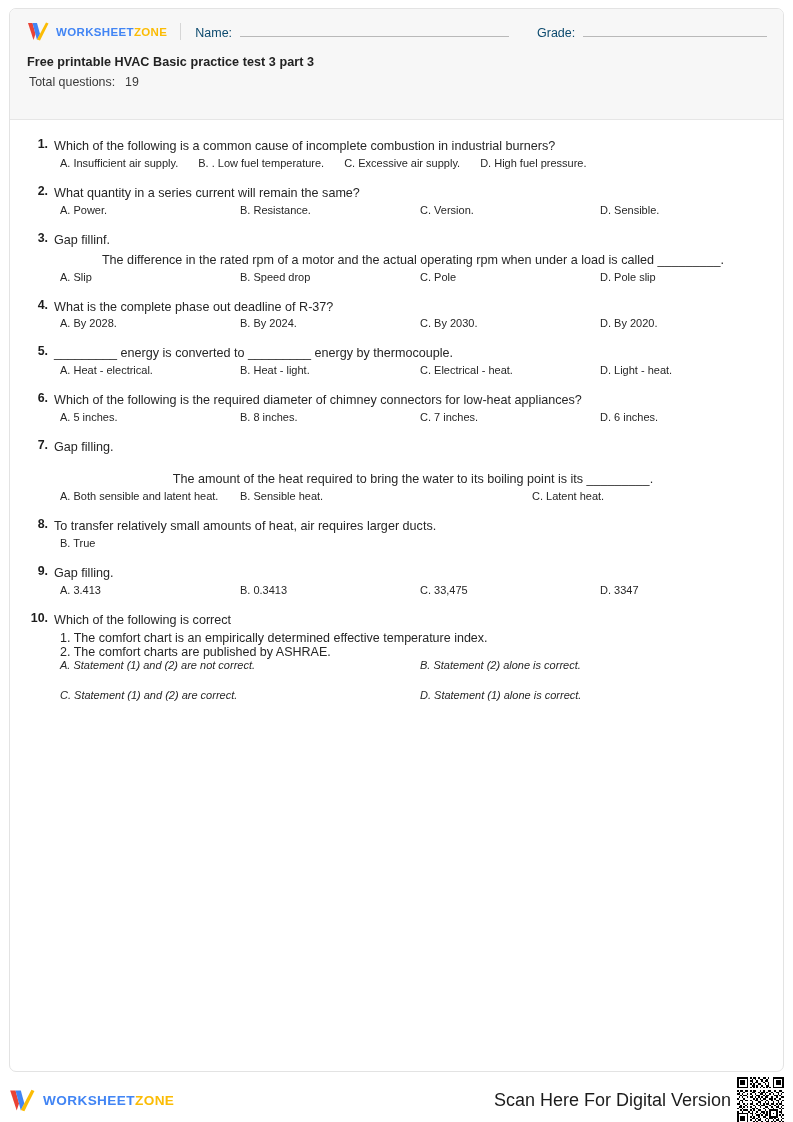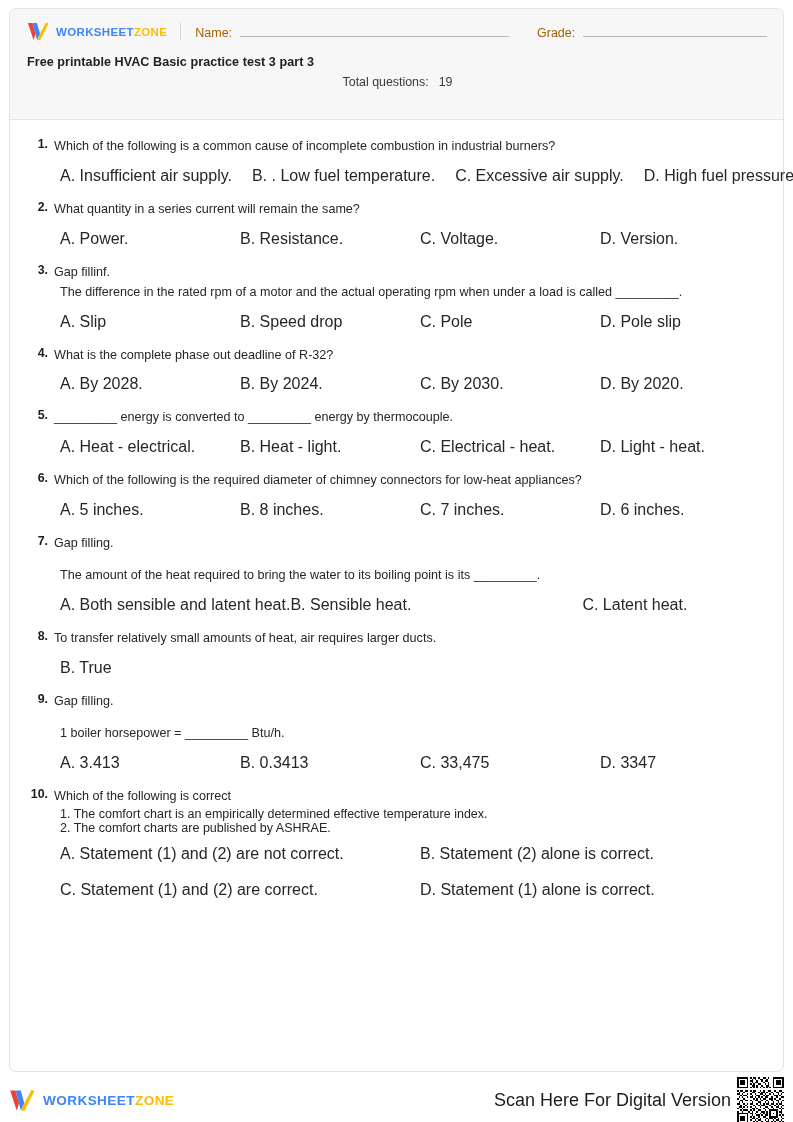--- a/index.html
+++ b/index.html
@@ -72,21 +72,21 @@
     flex: 0 0 auto;
   }
   .field {
     display: flex;
     align-items: baseline;
     flex: 1 1 auto;
     min-width: 0;
   }
   .field-label {
     font-size: 12.5px;
-    color: #a16207;
+    color: #0c4a6e;
     white-space: nowrap;
     margin-right: 8px;
   }
   .field-line {
     flex: 1 1 auto;
     border-bottom: 1px solid #b9b9b9;
     height: 13px;
   }
   .field-name { max-width: 360px; }
   .field-grade { max-width: 230px; margin-left: 28px; }
@@ -95,21 +95,20 @@
     padding: 1px 17px 0 17px;
     font-size: 12.6px;
     font-weight: bold;
     color: #222222;
     letter-spacing: 0.05px;
   }
   .head-sub {
     padding: 6px 17px 0 19px;
     font-size: 12.4px;
     color: #3a3a3a;
-    text-align: center;
   }
   .head-sub .qcount { margin-left: 10px; }
 
   
   .qbody {
     padding: 17px 17px 0 17px;
   }
   .question {
     position: relative;
     margin-bottom: 15px;
@@ -133,49 +132,50 @@
     font-size: 12.6px;
     color: #262626;
     line-height: 1.58;
   }
   .q-extra {
     margin-left: 33px;
     font-size: 12.6px;
     color: #262626;
     line-height: 1.58;
     margin-top: 12px;
+    text-align: center;
   }
   .q-extra.tight { margin-top: 0px; }
 
   
   .opts {
     margin-left: 33px;
-    margin-top: 10px;
-    display: flex;
-    font-size: 16px;
+    display: flex;
+    font-size: 11px;
     color: #262626;
   }
   .opt { white-space: nowrap; }
 
   
   .opts.grid4 .opt { flex: 0 0 180px; }
   .opts.grid4 .opt:last-child { flex: 0 0 auto; }
 
   .opts.flow .opt { margin-right: 20px; }
   .opts.flow .opt:last-child { margin-right: 0; }
 
   .opts.threecol .opt:nth-child(1) { flex: 0 0 180px; }
   .opts.threecol .opt:nth-child(2) { flex: 0 0 292px; }
   .opts.threecol .opt:nth-child(3) { flex: 0 0 auto; }
 
   .opts.twocol .opt { flex: 0 0 360px; }
   .opts.twocol .opt:last-child { flex: 0 0 auto; text-align: right; }
 
   .opts.twocol-wrap {
     display: block;
+    font-style: italic;
   }
   .opts.twocol-wrap .opt-line {
     display: flex;
     margin-bottom: 18px;
   }
   .opts.twocol-wrap .opt-line:last-child { margin-bottom: 0; }
   .opts.twocol-wrap .opt { flex: 0 0 360px; }
   .opts.twocol-wrap .opt:last-child { flex: 0 0 auto; }
 
   .stmt {
@@ -278,43 +278,43 @@
       </div>
 
       <div class="question">
         <div class="q-head">
           <div class="q-num">2.</div>
           <div class="q-stem">What quantity in a series current will remain the same?</div>
         </div>
         <div class="opts grid4">
           <span class="opt">A. Power.</span>
           <span class="opt">B. Resistance.</span>
-          <span class="opt">C. Voltage.</span>
-          <span class="opt">D. Version.</span>
+          <span class="opt">C. Version.</span>
+          <span class="opt">D. Sensible.</span>
         </div>
       </div>
 
       <div class="question">
         <div class="q-head">
           <div class="q-num">3.</div>
           <div class="q-stem">Gap fillinf.</div>
         </div>
         <div class="q-extra tight">The difference in the rated rpm of a motor and the actual operating rpm when under a load is called _________.</div>
         <div class="opts grid4">
           <span class="opt">A. Slip</span>
           <span class="opt">B. Speed drop</span>
           <span class="opt">C. Pole</span>
           <span class="opt">D. Pole slip</span>
         </div>
       </div>
 
       <div class="question">
         <div class="q-head">
           <div class="q-num">4.</div>
-          <div class="q-stem">What is the complete phase out deadline of R-32?</div>
+          <div class="q-stem">What is the complete phase out deadline of R-37?</div>
         </div>
         <div class="opts grid4">
           <span class="opt">A. By 2028.</span>
           <span class="opt">B. By 2024.</span>
           <span class="opt">C. By 2030.</span>
           <span class="opt">D. By 2020.</span>
         </div>
       </div>
 
       <div class="question">
@@ -364,21 +364,20 @@
         <div class="opts twocol">
           <span class="opt">B. True</span>
         </div>
       </div>
 
       <div class="question">
         <div class="q-head">
           <div class="q-num">9.</div>
           <div class="q-stem">Gap filling.</div>
         </div>
-        <div class="q-extra">1 boiler horsepower = _________ Btu/h.</div>
         <div class="opts grid4">
           <span class="opt">A. 3.413</span>
           <span class="opt">B. 0.3413</span>
           <span class="opt">C. 33,475</span>
           <span class="opt">D. 3347</span>
         </div>
       </div>
 
       <div class="question">
         <div class="q-head">

